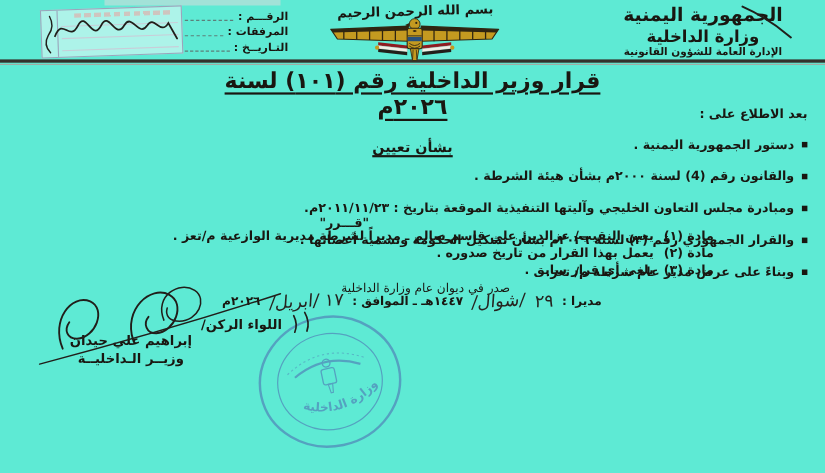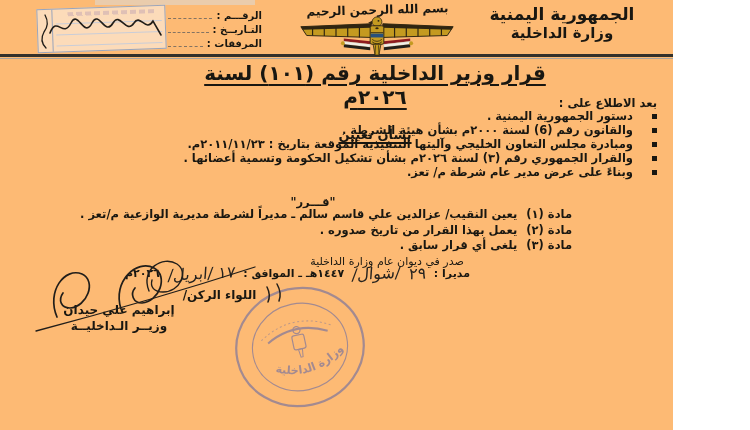--- a/index.html
+++ b/index.html
@@ -1,17 +1,17 @@
 <!DOCTYPE html>
 <html lang="ar"><head>
 <meta charset="utf-8">
 <style>
   * { margin:0; padding:0; box-sizing:border-box; }
   body { background:#ffffff; font-family:"DejaVu Sans", sans-serif; }
-  .page { position:relative; width:673px; height:430px; background:#fdba74; overflow:hidden; color:#191711; }
+  .page { position:relative; width:750px; height:430px; background:#5eead4; overflow:hidden; color:#191711; }
   .abs { position:absolute; }
   .ar { direction:rtl; unicode-bidi:plaintext; }
 
   
   .refbox { left:37px; top:7px; width:129px; height:44px; border:1.2px solid #9aa5bb; transform:rotate(-2deg); background:rgba(252,252,254,.5); }
   .refbox .strip { position:absolute; right:auto; left:0; top:0; bottom:0; width:15px; border-right:1px solid #9aa5bb; }
   .refbox .faintline { position:absolute; left:18px; right:3px; height:1px; background:#c9cdd8; }
   .refbox .reddash { position:absolute; left:30px; right:8px; top:3px; height:4px;
      background:repeating-linear-gradient(90deg,#d8b9b4 0 6px, transparent 6px 9px); opacity:.8; }
 
@@ -37,21 +37,21 @@
 
   
   .titleblock { left:180px; top:61px; width:390px; text-align:center; direction:rtl; }
   .t1 { display:inline-block; font-size:20px; font-weight:bold; text-decoration:underline; text-decoration-thickness:1.6px; text-underline-offset:3.5px; }
   .t2 { display:inline-block; font-size:13px; font-weight:bold; margin-top:18px; text-decoration:underline; text-decoration-thickness:1.6px; text-underline-offset:3px; }
 
   .intro { right:16px; top:96px; font-size:11.5px; font-weight:bold; direction:rtl; }
 
   
   .bullets { right:16px; top:109px; width:660px; direction:rtl; }
-  .brow { display:flex; direction:rtl; align-items:flex-start; gap:19px; font-size:11.5px; font-weight:bold; line-height:14.1px; height:14.1px; white-space:nowrap; }
+  .brow { display:flex; direction:rtl; align-items:flex-start; gap:7px; font-size:11.5px; font-weight:bold; line-height:14.1px; height:14.1px; white-space:nowrap;margin-top:15px; }
   .sq { width:5px; height:5px; background:#191711; margin-top:5px; flex:none; }
 
   .qarar { left:266px; top:195px; width:94px; text-align:center; font-size:11.5px; font-weight:bold; direction:rtl; }
 
   
   .articles { right:101px; top:207px; width:540px; direction:rtl; font-size:11.5px; font-weight:bold;text-align:right; }
   .artrow { line-height:15.6px; white-space:nowrap; }
   .artrow .lbl { margin-inline-end:5px; }
 
   .issued { left:306px; top:255px; width:162px; text-align:center; font-size:11px; font-weight:normal; direction:rtl; }
@@ -84,25 +84,25 @@
     <div class="faintline" style="top:25px"></div>
     <div class="faintline" style="top:36px"></div>
   </div>
 
   <div class="abs reflabels ar">
     <div class="refrow">
       <span>الرقـــم :</span>
       <span class="dots"></span>
     </div>
     <div class="refrow">
+      <span>المرفقات :</span>
+      <span class="dots"></span>
+    </div>
+    <div class="refrow">
       <span>التـاريــخ :</span>
-      <span class="dots"></span>
-    </div>
-    <div class="refrow">
-      <span>المرفقات :</span>
       <span class="dots"></span>
     </div>
   </div>
 
   <div class="abs bismillah ar">بسم الله الرحمن الرحيم</div>
 
   <svg class="abs emblem" viewBox="0 0 160 42">
     <polygon points="2,12 74,9 74,23 8,21" fill="#c49a20" stroke="#2f2511" stroke-width="1"></polygon>
     <polygon points="2,12 74,9 74,13 4,15" fill="#2f2511"></polygon>
     <path d="M14,12.5 L14,21 M26,12 L26,21.5 M38,11.5 L38,22 M50,11 L50,22.5 M62,10.5 L62,23" stroke="#2f2511" stroke-width="1.2"></path>
@@ -129,40 +129,41 @@
     <path d="M73.5,18 h13" stroke="#2f2511" stroke-width="0.8"></path>
     <rect x="73.5" y="19" width="13" height="4" fill="#27507c"></rect>
     <path d="M75,25 q5,4 10,0 M75,27.5 q5,4 10,0" stroke="#2f2511" stroke-width="0.8" fill="none"></path>
     <polygon points="76,30 84,30 82,41 78,41" fill="#c49a20" stroke="#2f2511" stroke-width="0.8"></polygon>
     <path d="M78.5,31 L78,40 M81.5,31 L82,40" stroke="#2f2511" stroke-width="0.7"></path>
   </svg>
 
   <div class="abs hdr-right">
     <div class="hr1">الجمهورية اليمنية</div>
     <div class="hr2">وزارة الداخلية</div>
+    <div class="hr3">الإدارة العامة للشؤون القانونية</div>
   </div>
 
   <div class="abs rule1"></div>
   <div class="abs rule2"></div>
 
   <div class="abs titleblock">
     <span class="t1 ar">قرار وزير الداخلية رقم (١٠١) لسنة ٢٠٢٦م</span><br>
     <span class="t2 ar">بشأن تعيين</span>
   </div>
 
   <div class="abs intro ar">بعد الاطلاع على :</div>
 
   <div class="abs bullets">
     <div class="brow">
       <span class="sq"></span>
       <span>دستور الجمهورية اليمنية .</span>
     </div>
     <div class="brow">
       <span class="sq"></span>
-      <span>والقانون رقم (6) لسنة ٢٠٠٠م بشأن هيئة الشرطة .</span>
+      <span>والقانون رقم (4) لسنة ٢٠٠٠م بشأن هيئة الشرطة .</span>
     </div>
     <div class="brow">
       <span class="sq"></span>
       <span>ومبادرة مجلس التعاون الخليجي وآليتها التنفيذية الموقعة بتاريخ : ٢٠١١/١١/٢٣م.</span>
     </div>
     <div class="brow">
       <span class="sq"></span>
       <span>والقرار الجمهوري رقم (٣) لسنة ٢٠٢٦م بشأن تشكيل الحكومة وتسمية أعضائها .</span>
     </div>
     <div class="brow">

